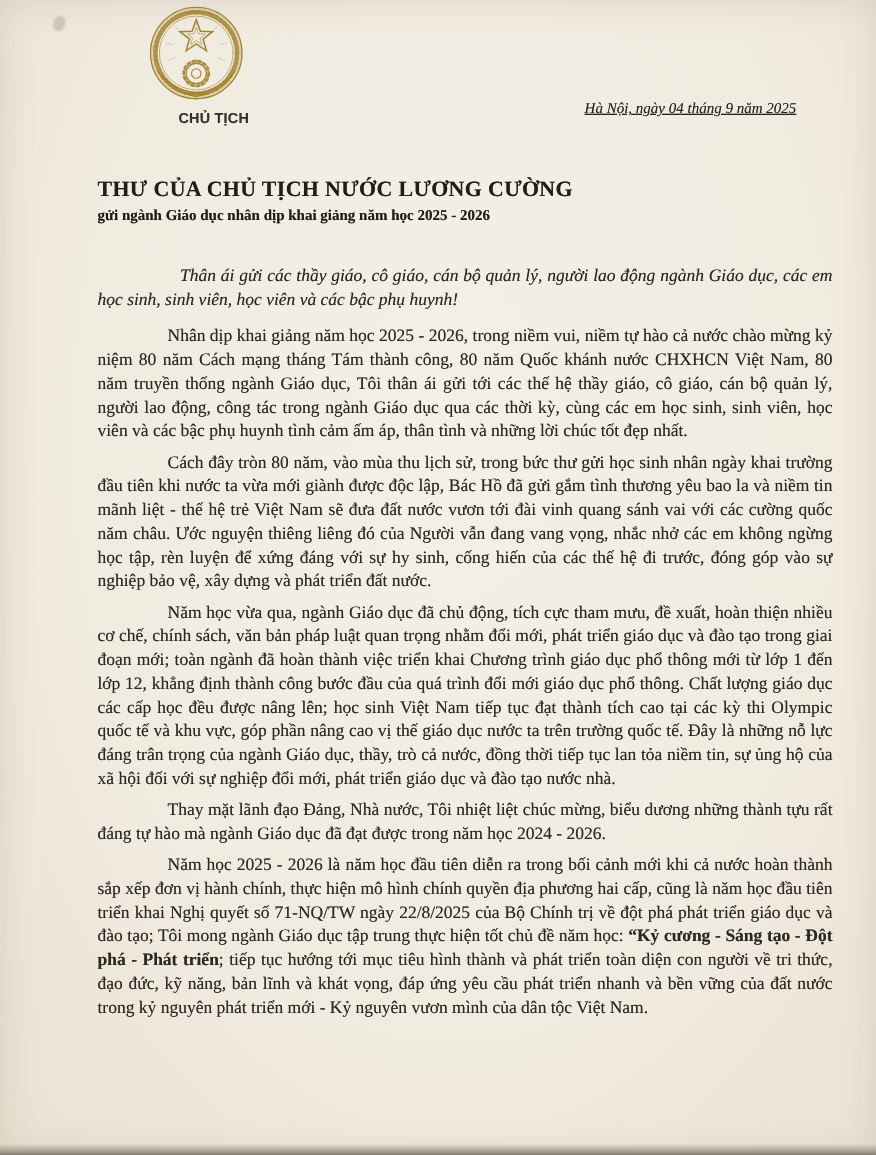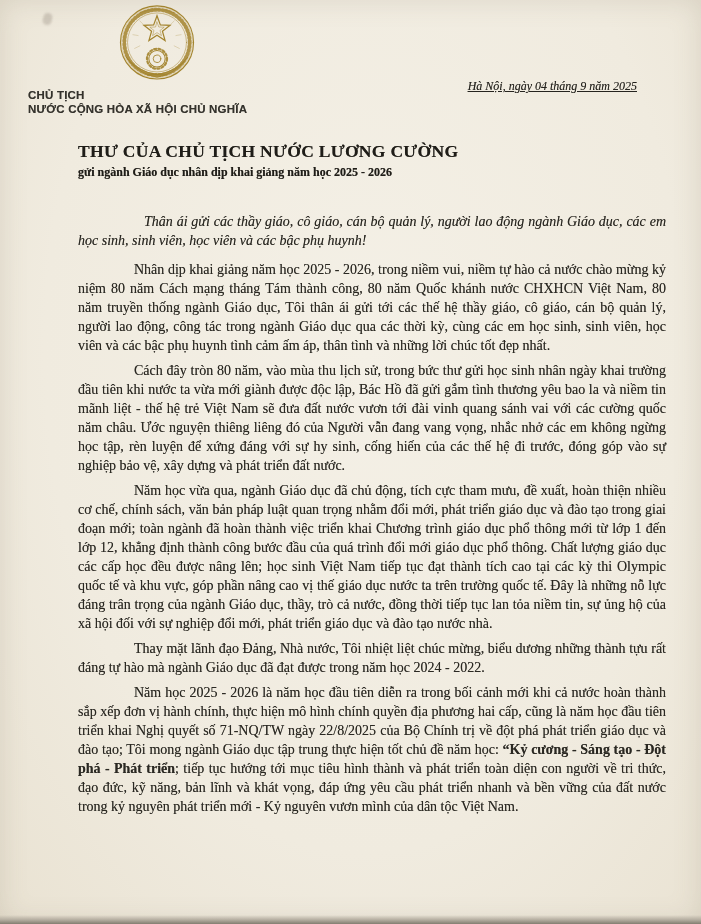--- a/index.html
+++ b/index.html
@@ -5,21 +5,21 @@
   html,body{margin:0;padding:0;background:#6b675f;}
   .doc{
     position:relative;width:701px;height:924px;margin:0 auto;overflow:hidden;
     background:radial-gradient(ellipse at 52% 38%, #f4f0e6 0%, #f0ebdf 62%, #e9e2d2 100%);
     font-family:"Liberation Serif","DejaVu Serif",serif;
     color:#2a2822;
     box-shadow:inset 0 0 28px rgba(120,110,90,.18);
   }
   .emblem{position:absolute;left:112px;top:2px;width:90px;height:86px;}
   .issuer{
-    position:absolute;top:89px;left:28px;width:286px;
+    position:absolute;top:89px;left:28px;width:286px;text-align:center;
     font-family:"Liberation Sans","DejaVu Sans",sans-serif;
     font-size:11.5px;line-height:13.5px;font-weight:600;color:#34322c;
     letter-spacing:.2px;
     text-shadow:0 0 .4px rgba(50,48,42,.5);
   }
   .issuer .u{text-decoration:underline;text-underline-offset:2px;}
   .date{
     position:absolute;top:79px;right:64px;
     font-style:italic;font-size:12px;color:#26241f;
     text-shadow:0 0 .4px rgba(40,38,32,.5);
@@ -75,33 +75,32 @@
       <path stroke-width="1.1" d="M14,64 Q27,81 50,84.5 Q73,81 86,64"></path>
       <path stroke-width="1.1" d="M18,69 Q31,84 50,87.5 Q69,84 82,69"></path>
       <path stroke-width="2" stroke-dasharray="1 1.4" opacity="0.8" d="M39,84.5 L61,84.5"></path>
       <path stroke-width="0.9" opacity="0.7" d="M30,12.5 Q50,4.5 70,12.5"></path>
     </g>
   </svg>
   <div class="smudge"></div>
 
   <div class="issuer">
     <div>CHỦ TỊCH</div>
-    <div>NƯỚC CỘNG HÒA XÃ HỘI CHỦ NGHĨA</div>
   </div>
 
   <div class="date">Hà Nội, ngày 04 tháng 9 năm 2025</div>
 
   <div class="titleblock">
     <div class="t1">THƯ CỦA CHỦ TỊCH NƯỚC LƯƠNG CƯỜNG</div>
     <div class="t2">gửi ngành Giáo dục nhân dịp khai giảng năm học 2025 - 2026</div>
   </div>
 
   <div class="bodytext">
     <p class="salutation">Thân ái gửi các thầy giáo, cô giáo, cán bộ quản lý, người lao động ngành Giáo dục, các em học sinh, sinh viên, học viên và các bậc phụ huynh!</p>
     <p>Nhân dịp khai giảng năm học 2025 - 2026, trong niềm vui, niềm tự hào cả nước chào mừng kỷ niệm 80 năm Cách mạng tháng Tám thành công, 80 năm Quốc khánh nước CHXHCN Việt Nam, 80 năm truyền thống ngành Giáo dục, Tôi thân ái gửi tới các thế hệ thầy giáo, cô giáo, cán bộ quản lý, người lao động, công tác trong ngành Giáo dục qua các thời kỳ, cùng các em học sinh, sinh viên, học viên và các bậc phụ huynh tình cảm ấm áp, thân tình và những lời chúc tốt đẹp nhất.</p>
     <p>Cách đây tròn 80 năm, vào mùa thu lịch sử, trong bức thư gửi học sinh nhân ngày khai trường đầu tiên khi nước ta vừa mới giành được độc lập, Bác Hồ đã gửi gắm tình thương yêu bao la và niềm tin mãnh liệt - thế hệ trẻ Việt Nam sẽ đưa đất nước vươn tới đài vinh quang sánh vai với các cường quốc năm châu. Ước nguyện thiêng liêng đó của Người vẫn đang vang vọng, nhắc nhở các em không ngừng học tập, rèn luyện để xứng đáng với sự hy sinh, cống hiến của các thế hệ đi trước, đóng góp vào sự nghiệp bảo vệ, xây dựng và phát triển đất nước.</p>
     <p>Năm học vừa qua, ngành Giáo dục đã chủ động, tích cực tham mưu, đề xuất, hoàn thiện nhiều cơ chế, chính sách, văn bản pháp luật quan trọng nhằm đổi mới, phát triển giáo dục và đào tạo trong giai đoạn mới; toàn ngành đã hoàn thành việc triển khai Chương trình giáo dục phổ thông mới từ lớp 1 đến lớp 12, khẳng định thành công bước đầu của quá trình đổi mới giáo dục phổ thông. Chất lượng giáo dục các cấp học đều được nâng lên; học sinh Việt Nam tiếp tục đạt thành tích cao tại các kỳ thi Olympic quốc tế và khu vực, góp phần nâng cao vị thế giáo dục nước ta trên trường quốc tế. Đây là những nỗ lực đáng trân trọng của ngành Giáo dục, thầy, trò cả nước, đồng thời tiếp tục lan tỏa niềm tin, sự ủng hộ của xã hội đối với sự nghiệp đổi mới, phát triển giáo dục và đào tạo nước nhà.</p>
-    <p>Thay mặt lãnh đạo Đảng, Nhà nước, Tôi nhiệt liệt chúc mừng, biểu dương những thành tựu rất đáng tự hào mà ngành Giáo dục đã đạt được trong năm học 2024 - 2022.</p>
+    <p>Thay mặt lãnh đạo Đảng, Nhà nước, Tôi nhiệt liệt chúc mừng, biểu dương những thành tựu rất đáng tự hào mà ngành Giáo dục đã đạt được trong năm học 2024 - 2026.</p>
     <p><span>Năm học 2025 - 2026 là năm học đầu tiên diễn ra trong bối cảnh mới khi cả nước hoàn thành sắp xếp đơn vị hành chính, thực hiện mô hình chính quyền địa phương hai cấp, cũng là năm học đầu tiên triển khai Nghị quyết số 71-NQ/TW ngày 22/8/2025 của Bộ Chính trị về đột phá phát triển giáo dục và đào tạo; Tôi mong ngành Giáo dục tập trung thực hiện tốt chủ đề năm học: </span><span class="theme">“Kỷ cương - Sáng tạo - Đột phá - Phát triển</span><span>; tiếp tục hướng tới mục tiêu hình thành và phát triển toàn diện con người về tri thức, đạo đức, kỹ năng, bản lĩnh và khát vọng, đáp ứng yêu cầu phát triển nhanh và bền vững của đất nước trong kỷ nguyên phát triển mới - Kỷ nguyên vươn mình của dân tộc Việt Nam.</span></p>
   </div>
 
   <div class="bottom-edge"></div>
 </div>
 
 </body></html>

